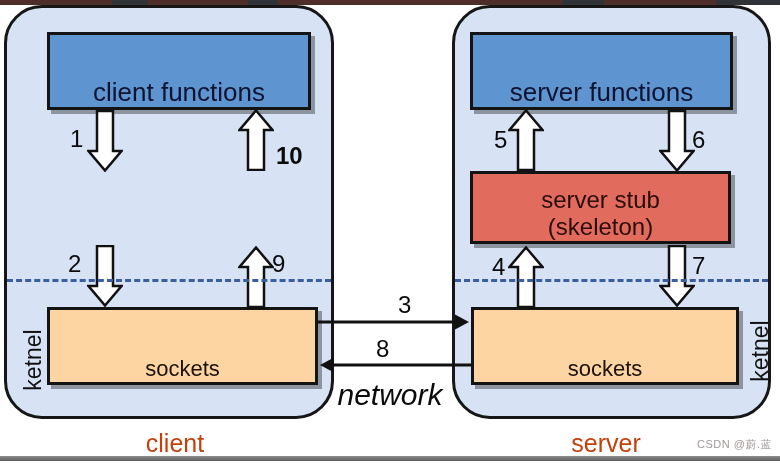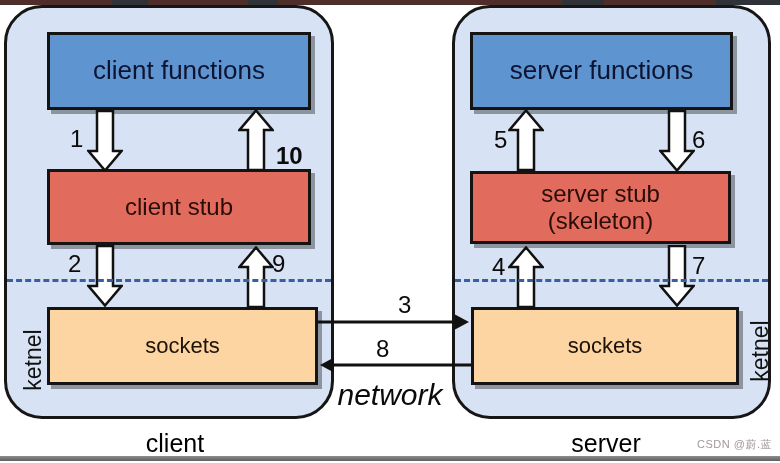--- a/index.html
+++ b/index.html
@@ -9,32 +9,32 @@
     font-family:"Liberation Sans",sans-serif;
   }
   .edge-strip-top{position:absolute;left:0;top:0;width:780px;height:5px;background:#4f2d28;}
   .edge-seg{position:absolute;top:0;height:5px;background:#2f3237;}
   .edge-strip-bottom{position:absolute;left:0;top:456px;width:780px;height:5px;
     background:linear-gradient(#8d8d8d,#5f5f5f);}
   .panel{position:absolute;top:5px;height:414px;background:#d7e3f4;
     border:3px solid #161616;border-radius:38px;}
   .panel.client{left:4px;width:330px;}
   .panel.server{left:452px;width:319px;}
-  .box{position:absolute;display:flex;flex-direction:column;align-items:center;justify-content:center;
+  .box{position:absolute;display:flex;flex-direction:column;align-items:center;justify-content:flex-end;
     border:3px solid #141414;box-shadow:4px 4px 0 rgba(0,0,0,0.35);
     font-size:26px;line-height:1.12;text-align:center;}
   .box.blue{background:#5e94cf;color:#0d1330;}
   .box.red{background:#e16b5c;color:#2a0c09;}
   .box.orange{background:#fdd5a2;color:#1c1208;font-size:22px;}
   .box.red .ln{font-size:24px;}
   .num{position:absolute;font-size:24px;line-height:1;color:#0b0b0b;}
   .dashline{position:absolute;height:0;border-top:3px dashed #3a5fa0;}
   .vlabel{position:absolute;width:110px;height:26px;transform:rotate(-90deg);
     font-size:23px;color:#101010;text-align:center;line-height:26px;}
-  .blabel{position:absolute;top:429px;width:120px;font-size:25px;color:#000000;text-align:center;}
+  .blabel{position:absolute;top:429px;width:120px;font-size:25px;color:#c2410c;text-align:center;}
   .netlabel{position:absolute;left:320px;top:378px;width:140px;text-align:center;
     font-size:30px;font-style:italic;color:#0b0b0b;}
   .varrow,.harrow{position:absolute;}
   .watermark{position:absolute;left:650px;top:437px;width:122px;text-align:right;
     font-size:11px;color:#a19898;letter-spacing:0.5px;}
 </style>
 </head>
 <body>
 
 <div id="stage">
@@ -43,23 +43,20 @@
     <div class="edge-seg" style="left:112px;width:36px;"></div>
     <div class="edge-seg" style="left:248px;width:30px;"></div>
     <div class="edge-seg" style="left:562px;width:42px;"></div>
     <div class="edge-seg" style="left:716px;width:64px;"></div>
   </div>
   <div class="edge-strip-bottom"></div>
 
   <div class="panel client"></div>
   <div class="box blue" style="left:47px;top:32px;width:264px;height:78px;">
     <span>client functions</span>
-  </div>
-  <div class="box red" style="left:47px;top:169px;width:264px;height:76px;">
-    <span class="ln">client stub</span>
   </div>
   <div class="box orange" style="left:47px;top:307px;width:271px;height:78px;">
     <span>sockets</span>
   </div>
 
   <svg class="varrow" style="left:87px;top:110px;" width="36" height="62" viewBox="0 0 36 62">
     <polygon points="10,1 10,41 1.5,41 18,60.5 34.5,41 26,41 26,1" fill="#ffffff" stroke="#111" stroke-width="2.5"></polygon>
   </svg>
   <svg class="varrow" style="left:238px;top:109px;" width="36" height="62" viewBox="0 0 36 62">
     <polygon points="10,61 10,21 1.5,21 18,1.5 34.5,21 26,21 26,61" fill="#ffffff" stroke="#111" stroke-width="2.5"></polygon>

